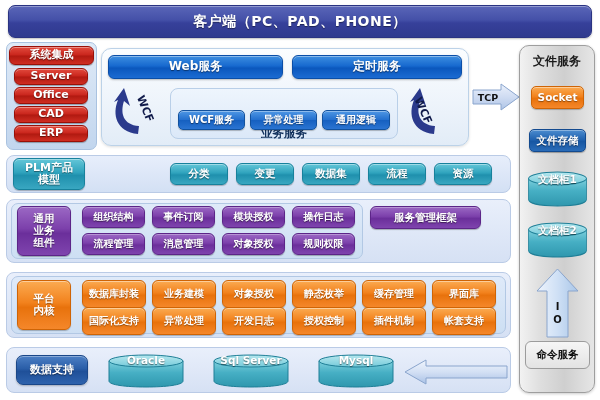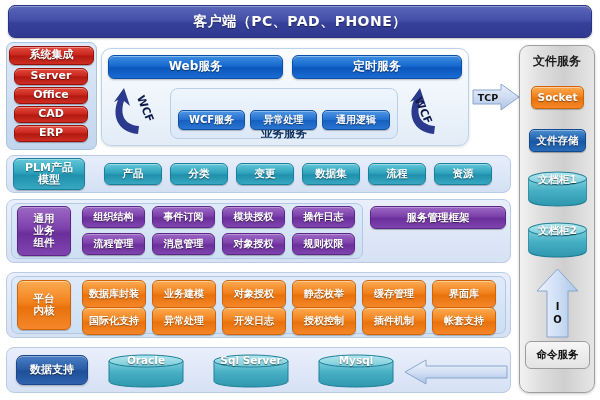--- a/index.html
+++ b/index.html
@@ -116,21 +116,21 @@
   .purple{
     background:linear-gradient(180deg,#9b68c4 0%,#7c40ab 45%,#6b2f9b 55%,#7f44ae 100%);
     border:1px solid #5c2588;
     box-shadow:inset 0 1px 0 rgba(255,255,255,.3),0 1px 1px rgba(0,0,0,.28);
     text-shadow:0 1px 1px rgba(0,0,0,.5);font-size:10px;
   }
   #cbc-title{left:17px;top:206px;width:54px;height:50px;font-size:10.5px;flex-direction:column;}
   .cbc-item{width:63px;height:22px;}
   .cbc-r1{top:206px;}
   .cbc-r2{top:233px;}
-  #cbc-svc-frame{left:370px;top:206px;width:136px;height:23px;font-size:10.5px;}
+  #cbc-svc-frame{left:370px;top:206px;width:111px;height:23px;font-size:10.5px;}
   #cbc-mda-frame{left:370px;top:234px;width:136px;height:23px;font-size:10.5px;}
 
   
   #core-outer{
     position:absolute;left:6px;top:272px;width:505px;height:66px;border-radius:8px;
     background:linear-gradient(180deg,#e9effb 0%,#d6e1f4 100%);
     border:1px solid #bacbe6;box-sizing:border-box;
   }
   #core-inner{
     position:absolute;left:11px;top:276px;width:495px;height:58px;border-radius:7px;
@@ -252,21 +252,20 @@
     </defs>
     <path d="M1 8 H29 V2 L47 15 L29 28 V22 H1 Z" fill="url(#gTcp)" stroke="#8aa5cd" stroke-width="1"></path>
     <text x="16" y="19" fill="#111" font-family="DejaVu Sans, sans-serif" font-size="9.5" font-weight="bold" text-anchor="middle">TCP</text>
   </svg>
 
   <div id="plm-panel"></div>
   <div class="pill teal" id="plm-title">
     <span>PLM产品</span>
     <span>模型</span>
   </div>
-  <div class="pill teal plm-item" style="left:104px">产品</div>
   <div class="pill teal plm-item" style="left:170px">分类</div>
   <div class="pill teal plm-item" style="left:236px">变更</div>
   <div class="pill teal plm-item" style="left:302px">数据集</div>
   <div class="pill teal plm-item" style="left:368px">流程</div>
   <div class="pill teal plm-item" style="left:434px">资源</div>
 
   <div id="cbc-outer"></div>
   <div id="cbc-inner"></div>
   <div class="pill purple" id="cbc-title">
     <span>通用</span>

